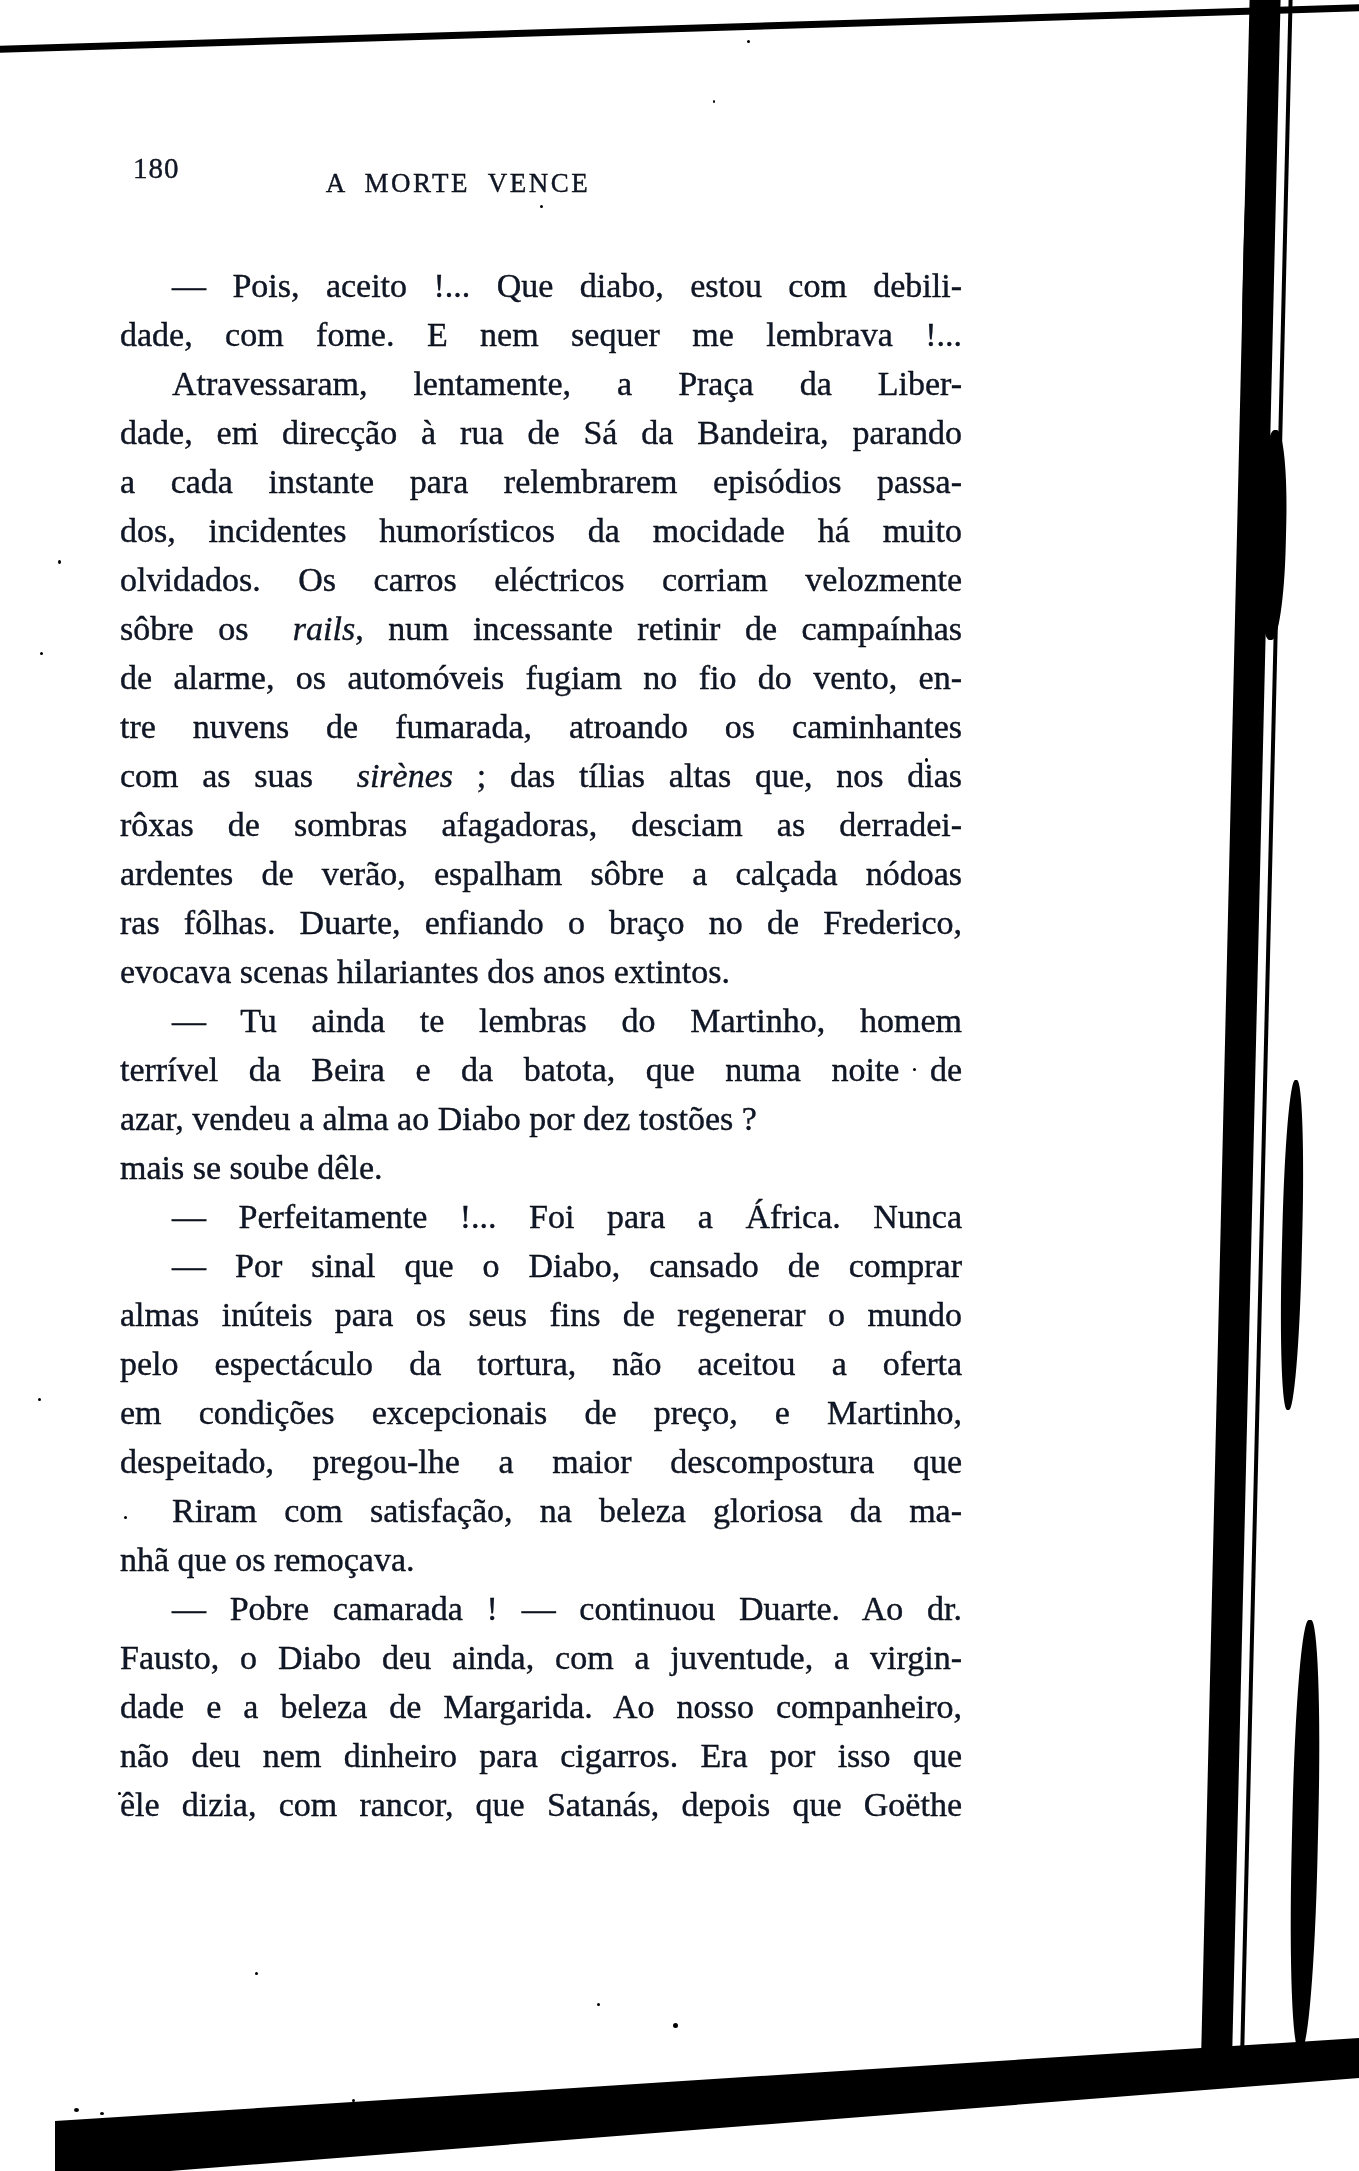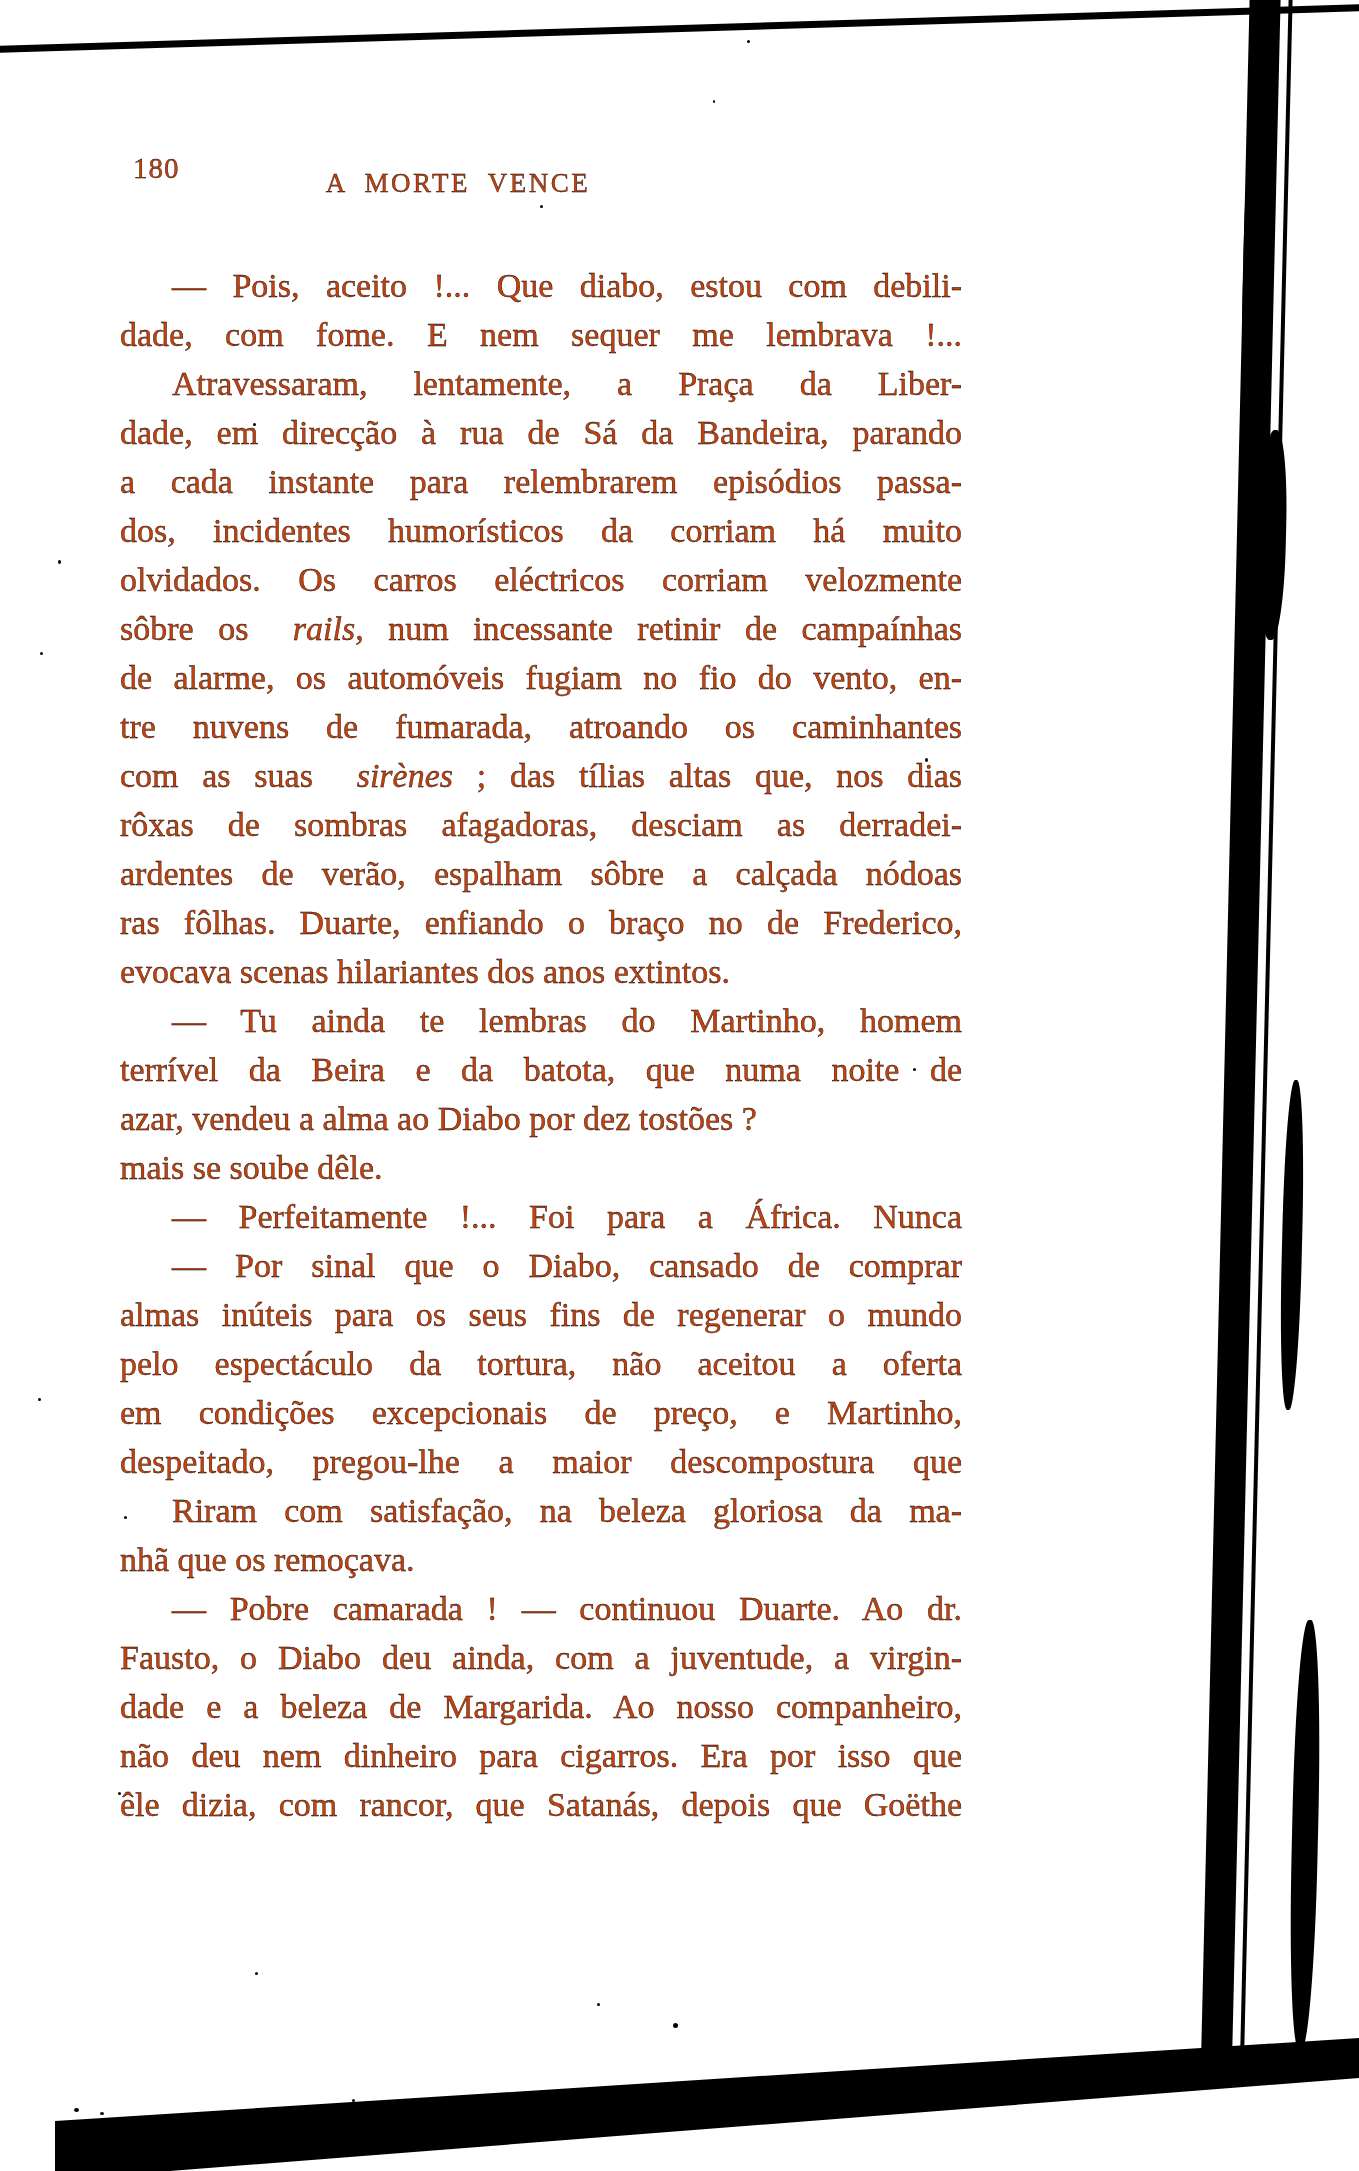--- a/index.html
+++ b/index.html
@@ -2,21 +2,21 @@
 <html><head>
 <meta charset="utf-8">
 <style>
   html,body{margin:0;padding:0;background:#9a9a9a;}
   #page{
     position:relative;
     width:1359px;height:2171px;
     background:#ffffff;
     overflow:hidden;
     font-family:"Liberation Serif", serif;
-    color:#c2410c;
+    color:#0f172a;
   }
   
   #page-number{
     position:absolute;left:133px;top:152px;
     font-size:29px;letter-spacing:1px;
     -webkit-text-stroke:0.35px #000;
   }
   #running-title{
     position:absolute;left:258px;top:168px;width:400px;
     text-align:center;font-size:27px;
@@ -69,21 +69,21 @@
 
   <div id="page-number">180</div>
   <div id="running-title">A MORTE VENCE</div>
 
   <div id="text-block">
       <div class="line indent stretch"><span>— Pois, aceito !... Que diabo, estou com debili-</span></div>
       <div class="line stretch"><span>dade, com fome. E nem sequer me lembrava !...</span></div>
       <div class="line indent stretch"><span>Atravessaram, lentamente, a Praça da Liber-</span></div>
       <div class="line stretch"><span>dade, em direcção à rua de Sá da Bandeira, parando</span></div>
       <div class="line stretch"><span>a cada instante para relembrarem episódios passa-</span></div>
-      <div class="line stretch"><span>dos, incidentes humorísticos da corriam há muito</span></div>
+      <div class="line stretch"><span>dos, incidentes humorísticos da mocidade há muito</span></div>
       <div class="line stretch"><span>olvidados. Os carros eléctricos corriam velozmente</span></div>
       <div class="line stretch"><span>sôbre os </span><i>rails</i><span>, num incessante retinir de campaínhas</span></div>
       <div class="line stretch"><span>de alarme, os automóveis fugiam no fio do vento, en-</span></div>
       <div class="line stretch"><span>tre nuvens de fumarada, atroando os caminhantes</span></div>
       <div class="line stretch"><span>com as suas </span><i>sirènes</i><span> ; das tílias altas que, nos dias</span></div>
       <div class="line stretch"><span>rôxas de sombras afagadoras, desciam as derradei-</span></div>
       <div class="line stretch"><span>ardentes de verão, espalham sôbre a calçada nódoas</span></div>
       <div class="line stretch"><span>ras fôlhas. Duarte, enfiando o braço no de Frederico,</span></div>
       <div class="line"><span>evocava scenas hilariantes dos anos extintos.</span></div>
       <div class="line indent stretch"><span>— Tu ainda te lembras do Martinho, homem</span></div>

